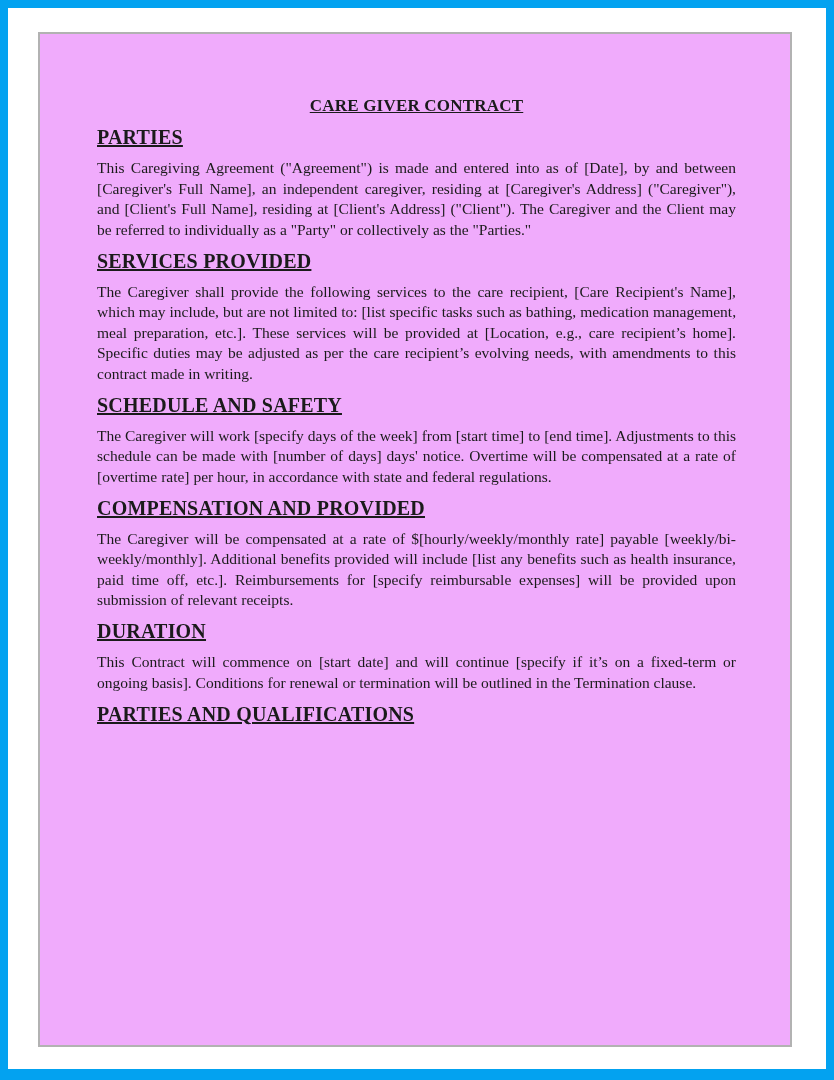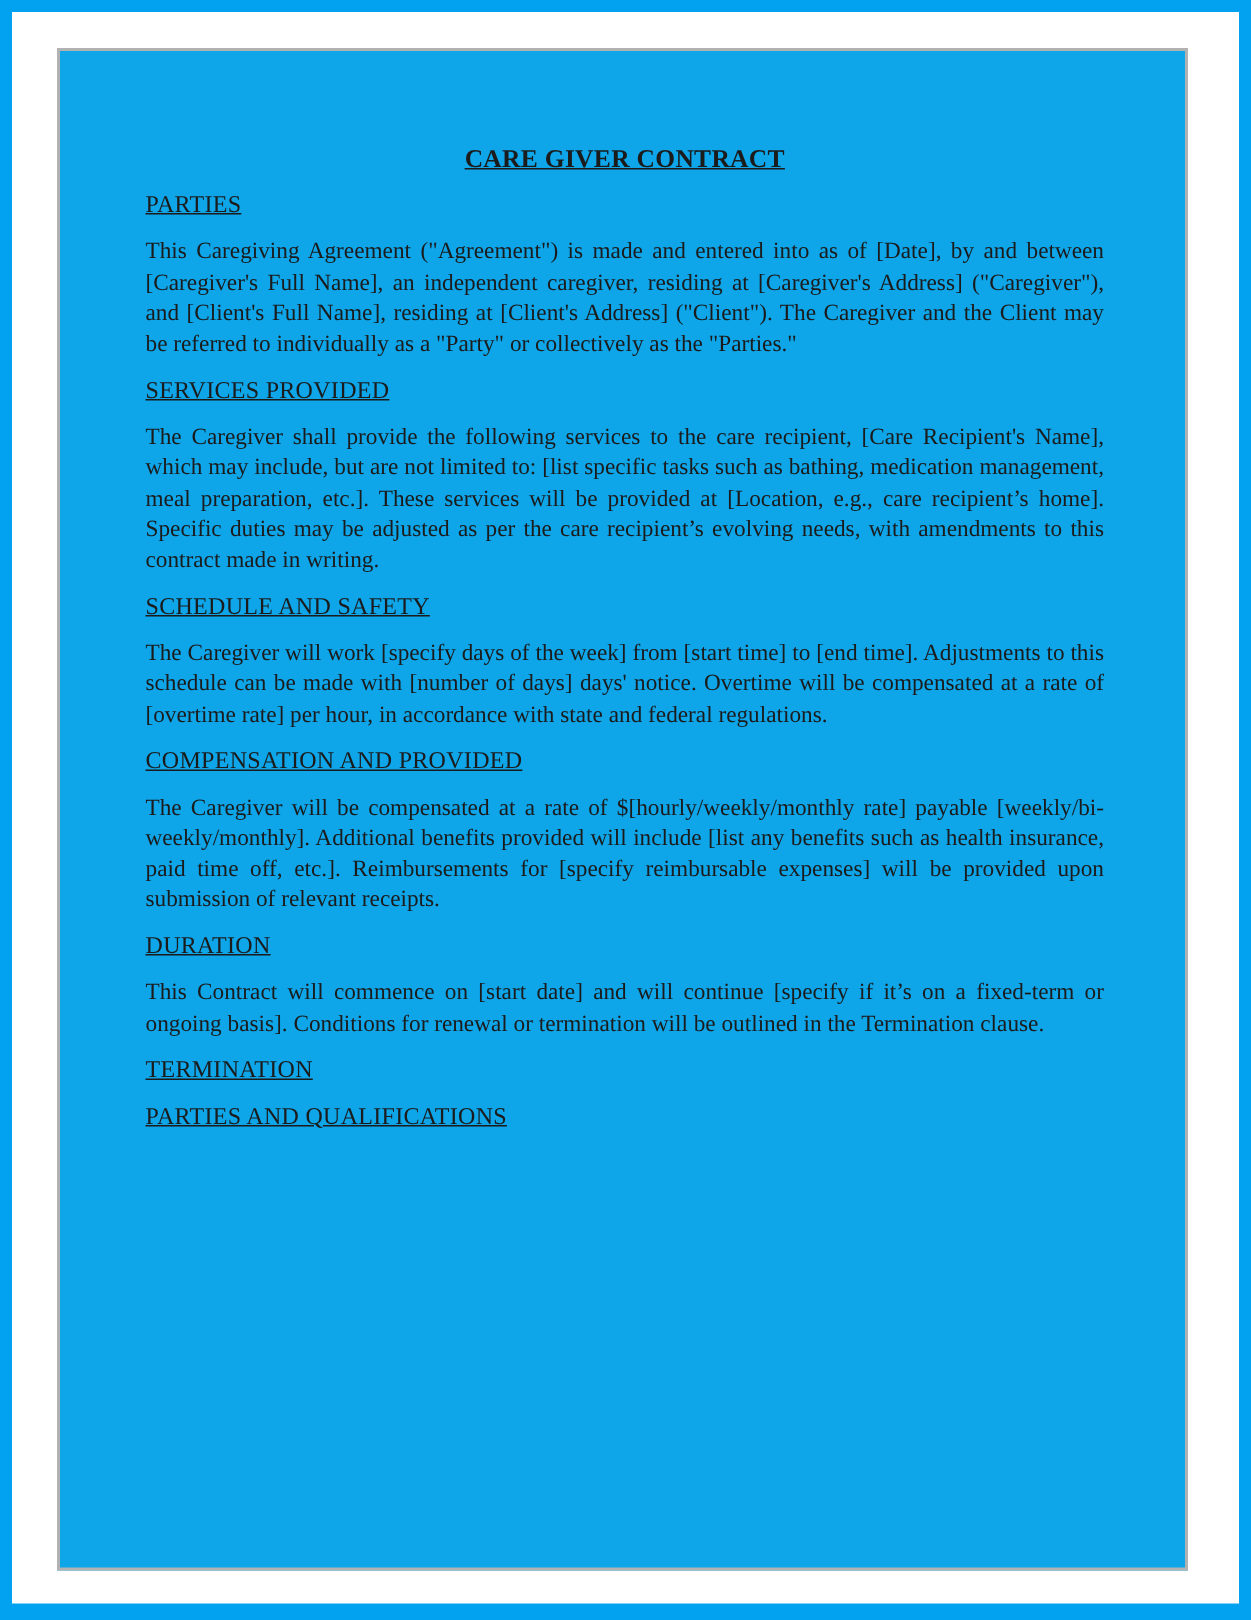--- a/index.html
+++ b/index.html
@@ -19,38 +19,38 @@
   }
   .page{
     position:absolute;
     left:8px;right:8px;top:8px;bottom:11px;
     background:#ffffff;
   }
   .doc-box{
     position:absolute;
     left:30px;top:24px;right:34px;bottom:22px;
     border:2px solid var(--border-gray);
-    background:#0ea5e9;
+    background:#f0abfc;
   }
   .content{
     position:absolute;
     left:57px;right:54px;top:62px;
   }
   .doc-title{
     text-align:center;
     font-weight:bold;
     font-size:17px;
     line-height:20.5px;
     margin:0 0 10.5px 0;
     text-decoration:underline;
     letter-spacing:0.2px;
   }
   .sec-heading{
-    font-weight:normal;
-    font-size:16px;
+    font-weight:bold;
+    font-size:20px;
     line-height:20.5px;
     margin:0 0 10.5px 0;
     text-decoration:underline;
     letter-spacing:0.2px;
   }
   .sec-body{
     font-size:15.5px;
     line-height:20.5px;
     margin:0 0 10.5px 0;
     text-align:justify;
@@ -73,20 +73,19 @@
 
       <h2 class="sec-heading">SCHEDULE AND SAFETY</h2>
       <p class="sec-body">The Caregiver will work [specify days of the week] from [start time] to [end time]. Adjustments to this schedule can be made with [number of days] days' notice. Overtime will be compensated at a rate of [overtime rate] per hour, in accordance with state and federal regulations.</p>
 
       <h2 class="sec-heading">COMPENSATION AND PROVIDED</h2>
       <p class="sec-body">The Caregiver will be compensated at a rate of $[hourly/weekly/monthly rate] payable [weekly/bi-weekly/monthly]. Additional benefits provided will include [list any benefits such as health insurance, paid time off, etc.]. Reimbursements for [specify reimbursable expenses] will be provided upon submission of relevant receipts.</p>
 
       <h2 class="sec-heading">DURATION</h2>
       <p class="sec-body">This Contract will commence on [start date] and will continue [specify if it’s on a fixed-term or ongoing basis]. Conditions for renewal or termination will be outlined in the Termination clause.</p>
 
-      <h2 class="sec-heading">TERMINATION</h2>
 
       <h2 class="sec-heading">PARTIES AND QUALIFICATIONS</h2>
 
 
     </div>
   </div>
 </div>
 
 </body></html>

